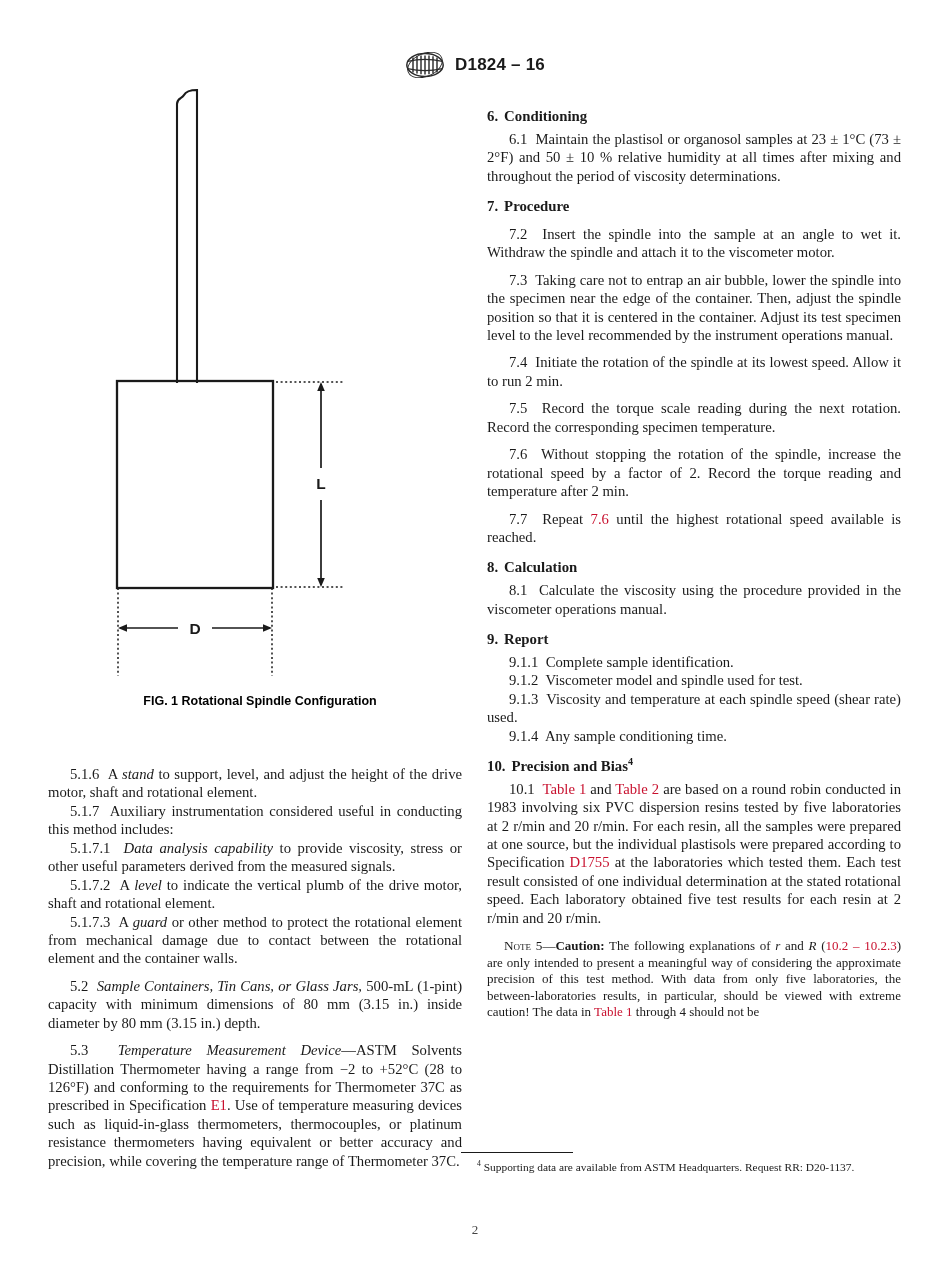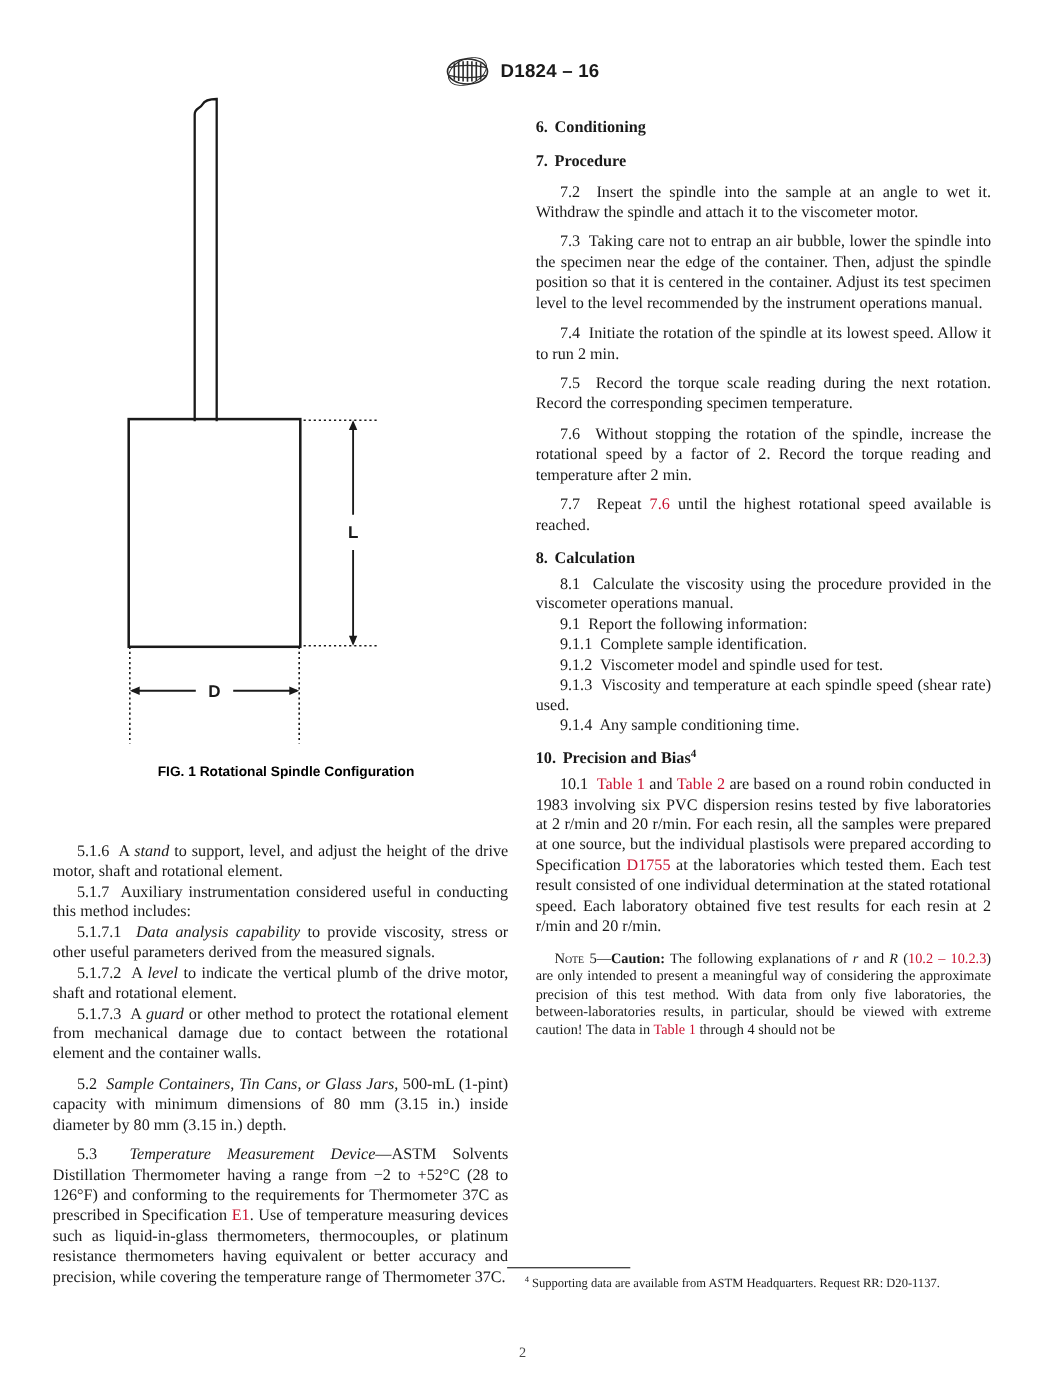--- a/index.html
+++ b/index.html
@@ -246,20 +246,24 @@
     <i>Temperature Measurement Device</i><span>—ASTM Solvents Distillation Thermometer having a range from −2 to +52°C (28 to 126°F) and conforming to the requirements for Thermometer 37C as prescribed in Specification </span><a class="link">E1</a><span>. Use of temperature measuring devices such as liquid-in-glass thermometers, thermocouples, or platinum resistance thermometers having equivalent or better accuracy and precision, while covering the temperature range of Thermometer 37C.</span>
   </p>
 
 </div>
 
 <div id="right-column" class="column">
 
   <h2 class="section-head">
     <span class="num">6.</span><span>Conditioning</span>
   </h2>
+  <p class="para">
+    <span>6.1</span>&nbsp;
+    <span>Maintain the plastisol or organosol samples at 23 ± 1°C (73 ± 2°F) and 50 ± 10 % relative humidity at all times after mixing and throughout the period of viscosity determinations.</span>
+  </p>
 
   <h2 class="section-head">
     <span class="num">7.</span><span>Procedure</span>
   </h2>
   <p class="para gap">
     <span>7.2</span>&nbsp;
     <span>Insert the spindle into the sample at an angle to wet it. Withdraw the spindle and attach it to the viscometer motor.</span>
   </p>
   <p class="para gap">
     <span>7.3</span>&nbsp;
@@ -283,24 +287,23 @@
   </p>
 
   <h2 class="section-head">
     <span class="num">8.</span><span>Calculation</span>
   </h2>
   <p class="para">
     <span>8.1</span>&nbsp;
     <span>Calculate the viscosity using the procedure provided in the viscometer operations manual.</span>
   </p>
 
-  <p class="para">
-    <span>9.1</span>&nbsp;
-    <span>Report the following information:</span>
-  </p>
+  <h2 class="section-head">
+    <span class="num">9.</span><span>Report</span>
+  </h2>
   <p class="para tight">
     <span>9.1.1</span>&nbsp;
     <span>Complete sample identification.</span>
   </p>
   <p class="para tight">
     <span>9.1.2</span>&nbsp;
     <span>Viscometer model and spindle used for test.</span>
   </p>
   <p class="para tight">
     <span>9.1.3</span>&nbsp;

